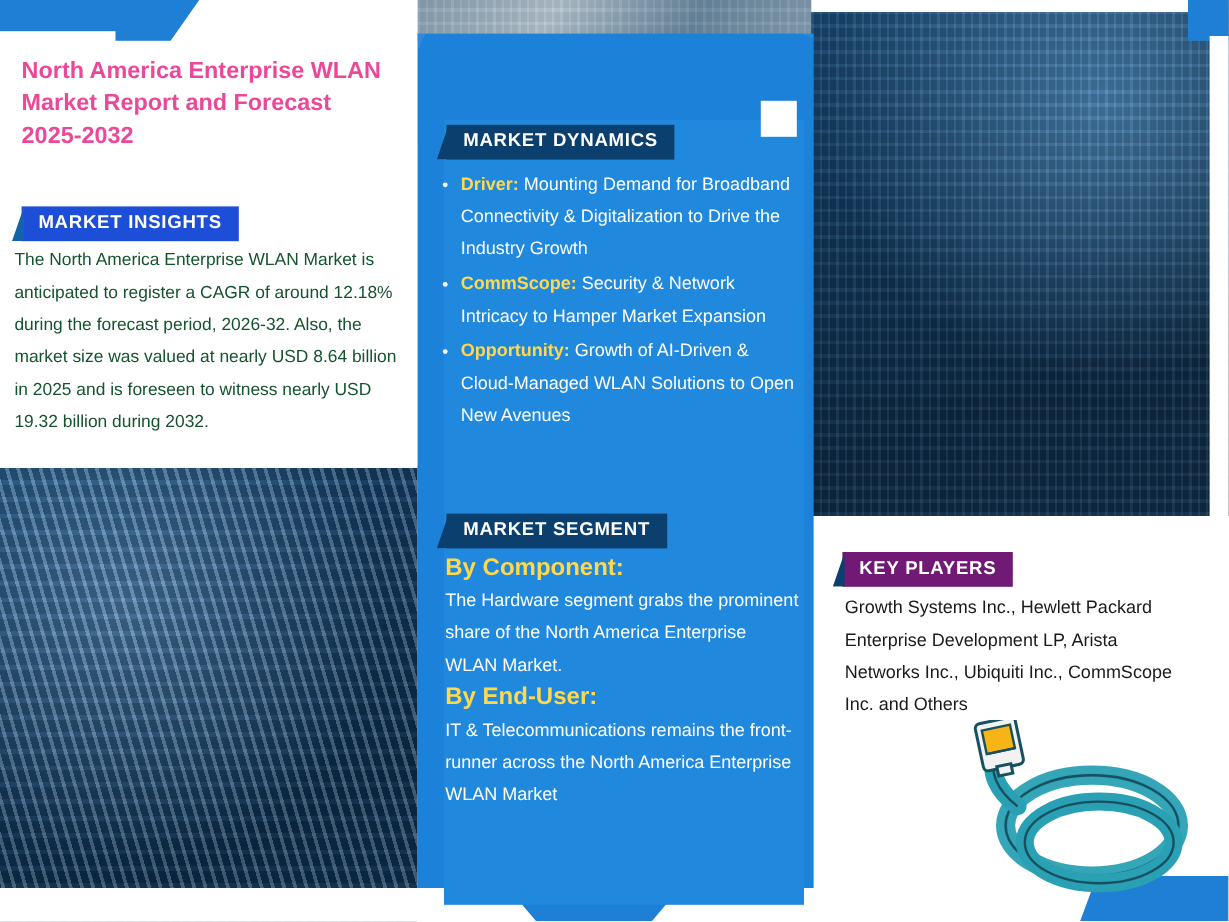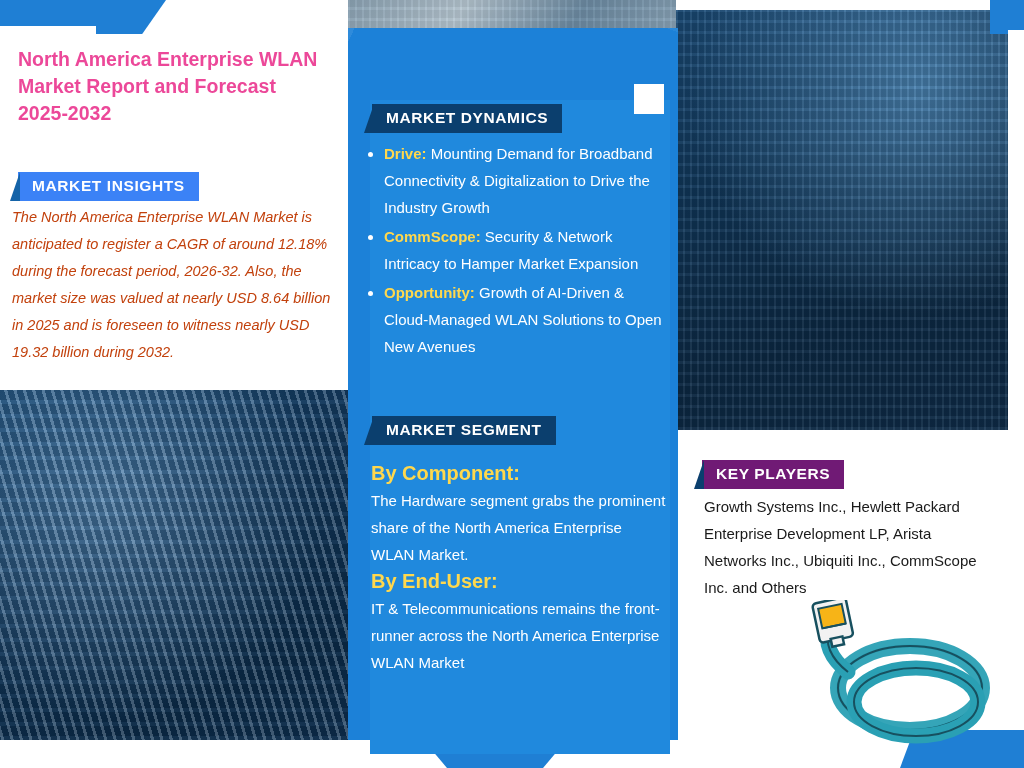--- a/index.html
+++ b/index.html
@@ -106,41 +106,41 @@
   }
   #title {
     position: absolute;
     left: 18px; top: 46px; width: 300px;
     font-size: 19.5px; line-height: 27px;
     font-weight: bold; color: #ec4899;
   }
 
   .ribbon {
     display: inline-block;
-    background: #3b82f6;
+    background: #1d4ed8;
     color: #ffffff;
     font-weight: bold;
     letter-spacing: .6px;
     padding: 5px 14px 6px 14px;
     font-size: 15.5px;
     position: relative;
   }
   .ribbon::before {
     content: "";
     position: absolute;
     left: -8px; top: 0; bottom: 0; width: 10px;
     background: #1463a8;
     clip-path: polygon(100% 0, 100% 100%, 0 100%);
   }
 
   #insights-ribbon-wrap { position: absolute; left: 18px; top: 172px; }
   #insights-text {
     position: absolute;
     left: 12px; top: 204px; width: 328px;
-    font-size: 14.5px; line-height: 27px; color: #c2410c; font-style: italic;
+    font-size: 14.5px; line-height: 27px; color: #14532d;
   }
 
   
   #center-panel {
     position: absolute;
     left: 348px; top: 28px; width: 330px; height: 712px;
     background: #1c81d8;
   }
   #center-panel::before {
     content: "";
@@ -168,21 +168,21 @@
     position: absolute; left: 368px; top: 140px; width: 300px;
     z-index: 5;
     color: #ffffff;
     font-size: 15px; line-height: 27px;
     margin: 0; padding-left: 16px;
   }
   #dynamics-list li { margin-bottom: 2px; }
   #dynamics-list li::marker { color: #ffffff; font-size: 15px; }
   .kw { color: #ffd84d; font-weight: bold; }
 
-  #segment-ribbon-wrap { position: absolute; left: 372px; top: 416px; z-index: 5; }
+  #segment-ribbon-wrap { position: absolute; left: 372px; top: 428px; z-index: 5; }
   #segment-ribbon { background: #0b3f6e; }
   #segment-ribbon::before { background: #0b3f6e; }
 
   #segment-body {
     position: absolute; left: 371px; top: 460px; width: 298px;
     z-index: 5; color: #ffffff; font-size: 15px; line-height: 27px;
   }
   .seg-head { color: #ffd84d; font-weight: bold; font-size: 20px; }
 
   
@@ -232,21 +232,21 @@
     <div id="center-inner"></div>
   </div>
   <div id="white-square-deco"></div>
 
   <div id="dynamics-ribbon-wrap">
     <span class="ribbon" id="dynamics-ribbon">MARKET DYNAMICS</span>
   </div>
 
   <ul id="dynamics-list">
     <li>
-      <span class="kw">Drive:</span><span> Mounting Demand for Broadband Connectivity &amp; Digitalization to Drive the Industry Growth</span>
+      <span class="kw">Driver:</span><span> Mounting Demand for Broadband Connectivity &amp; Digitalization to Drive the Industry Growth</span>
     </li>
     <li>
       <span class="kw">CommScope:</span><span> Security &amp; Network Intricacy to Hamper Market Expansion</span>
     </li>
     <li>
       <span class="kw">Opportunity:</span><span> Growth of AI-Driven &amp; Cloud-Managed WLAN Solutions to Open New Avenues</span>
     </li>
   </ul>
 
   <div id="segment-ribbon-wrap">

